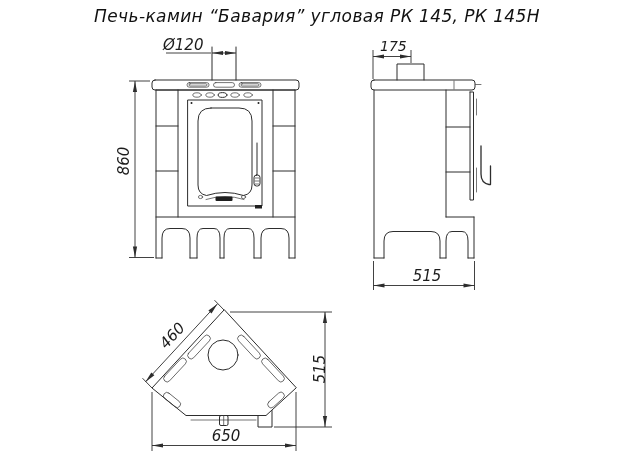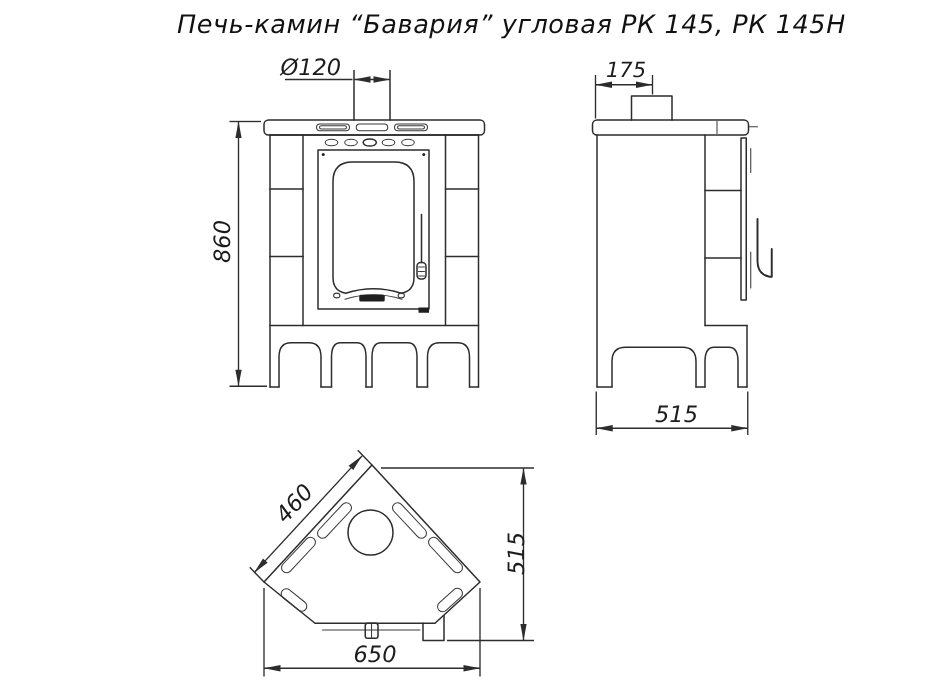--- a/index.html
+++ b/index.html
@@ -1,17 +1,17 @@
 <!DOCTYPE html>
 <html><head>
 <meta charset="utf-8">
 <style>
   html,body{margin:0;padding:0;background:#ffffff;}
   .page{position:relative;width:539px;height:460px;background:#ffffff;overflow:hidden;
-        font-family:"DejaVu Sans",sans-serif;margin-left:24px;}
+        font-family:"DejaVu Sans",sans-serif;}
   svg{display:block;}
   .ln{fill:none;stroke:#2d2d2d;stroke-width:1;stroke-linecap:round;stroke-linejoin:round;}
   .thin{fill:none;stroke:#3a3a3a;stroke-width:0.7;stroke-linecap:round;}
   .dim{fill:none;stroke:#2d2d2d;stroke-width:0.9;stroke-linecap:butt;}
   .solid{fill:#1f1f1f;stroke:none;}
   .lbl{font:italic 15px "DejaVu Sans",sans-serif;fill:#1c1c1c;}
   .ttl{font:italic 17px "DejaVu Sans",sans-serif;letter-spacing:0.4px;fill:#111;}
 </style>
 </head>
 <body>

